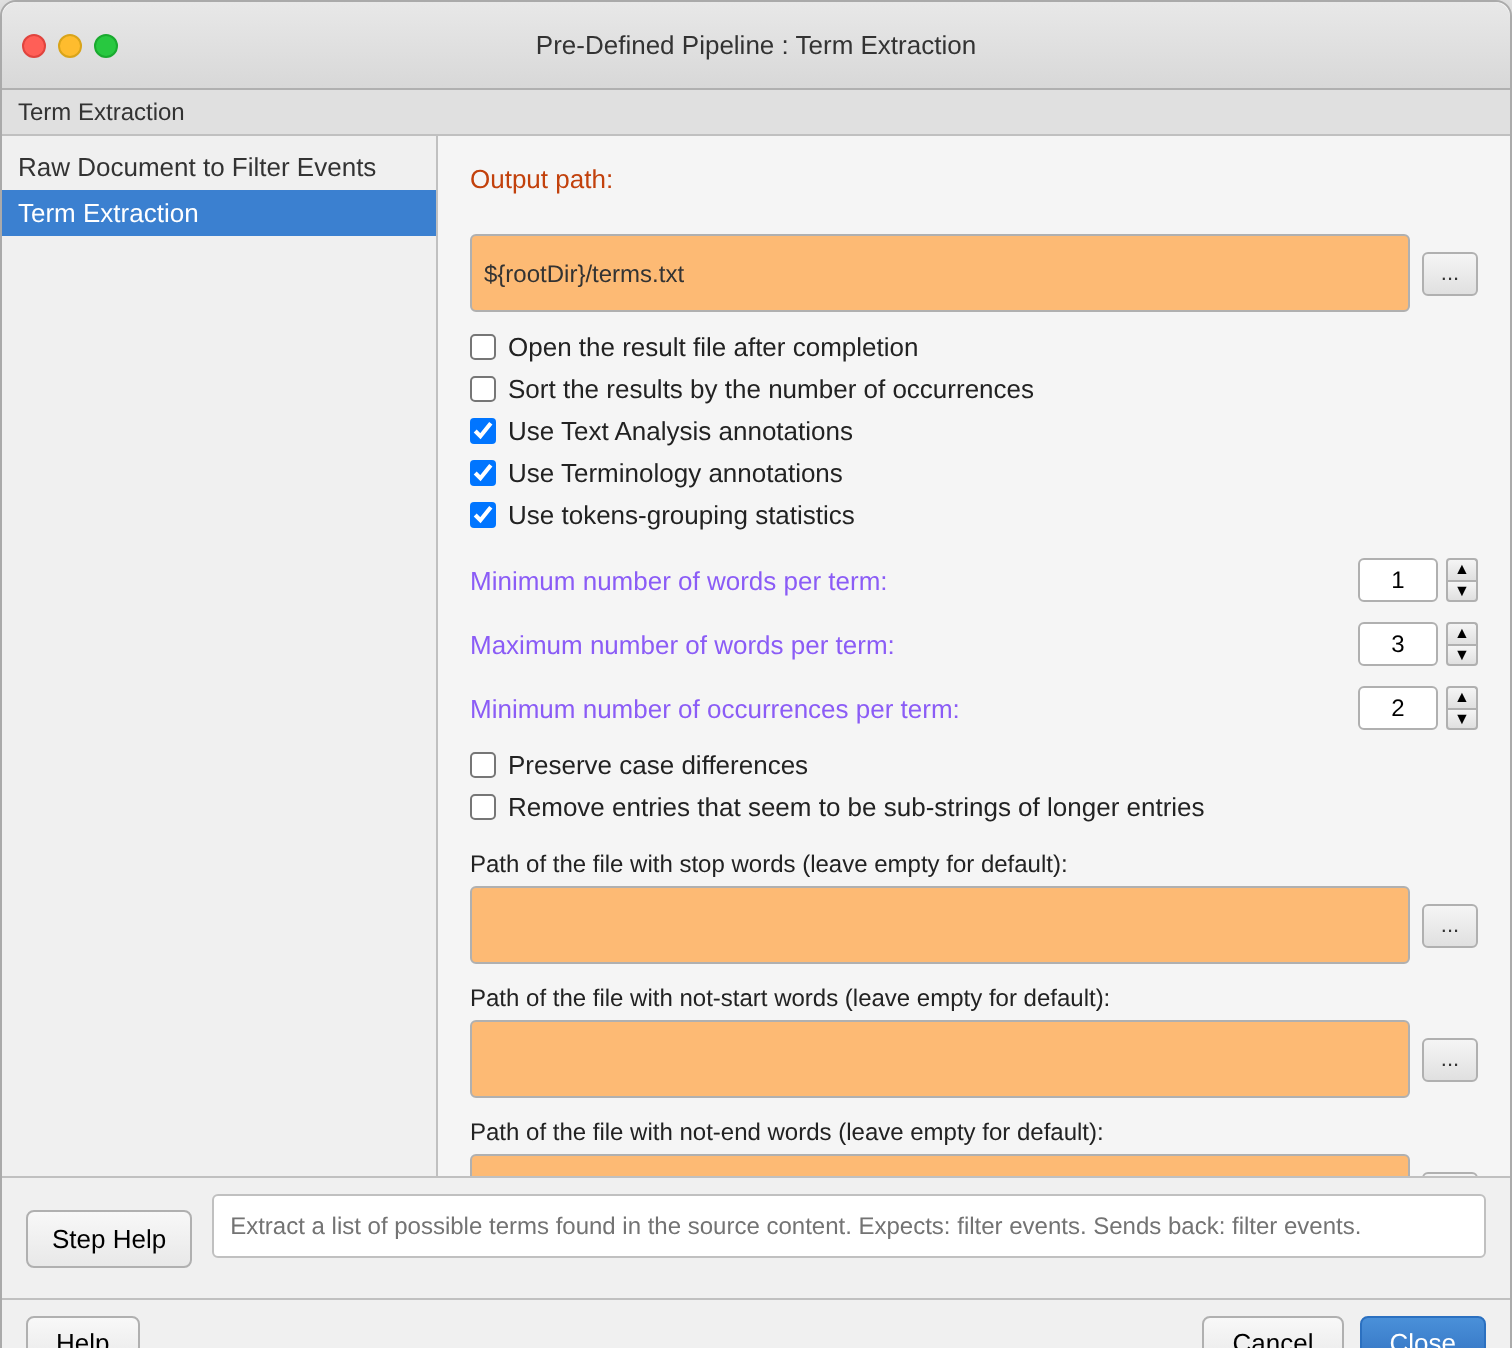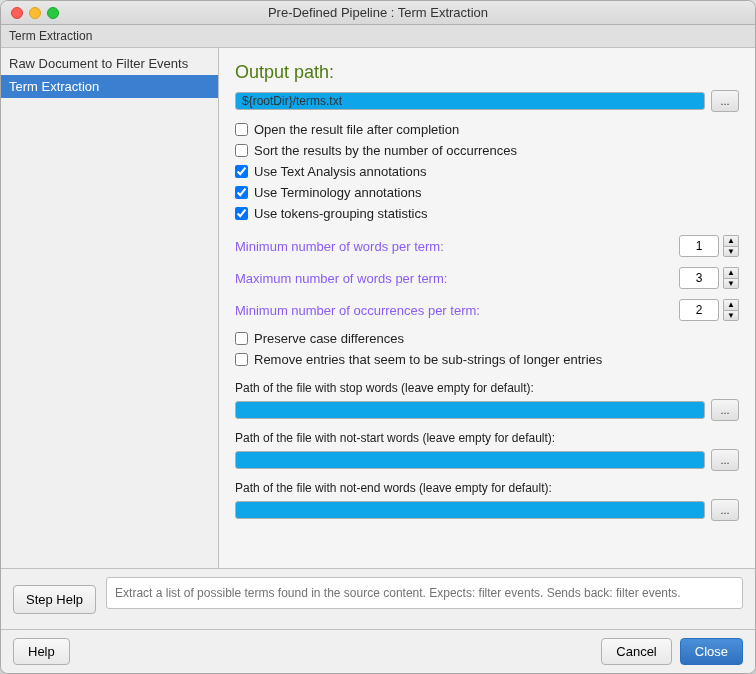--- a/index.html
+++ b/index.html
@@ -16,21 +16,21 @@
       width: 756px;
       background: #f5f5f5;
       border: 1px solid #aaa;
       border-radius: 8px;
       box-shadow: 0 8px 30px rgba(0,0,0,0.35);
       overflow: hidden;
     }
     .titlebar {
       background: linear-gradient(to bottom, #e8e8e8, #d8d8d8);
       border-bottom: 1px solid #b0b0b0;
-      height: 24px;
+      height: 44px;
       display: flex;
       align-items: center;
       justify-content: center;
       position: relative;
       border-radius: 8px 8px 0 0;
     }
     .titlebar-title {
       font-size: 13px;
       color: #333;
       font-weight: 500;
@@ -81,38 +81,38 @@
     .form-panel {
       flex: 1;
       padding: 14px 16px;
       overflow-y: auto;
       background: #f5f5f5;
     }
     .form-group {
       margin-bottom: 10px;
     }
     .form-label {
-      font-size: 18px;
-      color: #4d7c0f;
-      margin-bottom: 7px;
+      font-size: 13px;
+      color: #c2410c;
+      margin-bottom: 20px;
       display: block;
     }
     .input-row {
       display: flex;
       align-items: center;
       gap: 6px;
     }
     .text-input {
       flex: 1;
-      height: 18px;
+      height: 39px;
       border: 1px solid #b0b0b0;
       border-radius: 3px;
       padding: 0 6px;
       font-size: 12px;
-      background: #0ea5e9;
+      background: #fdba74;
       color: #333;
     }
     .browse-btn {
       width: 28px;
       height: 22px;
       border: 1px solid #b0b0b0;
       border-radius: 3px;
       background: linear-gradient(to bottom, #f5f5f5, #e0e0e0);
       cursor: pointer;
       font-size: 11px;

